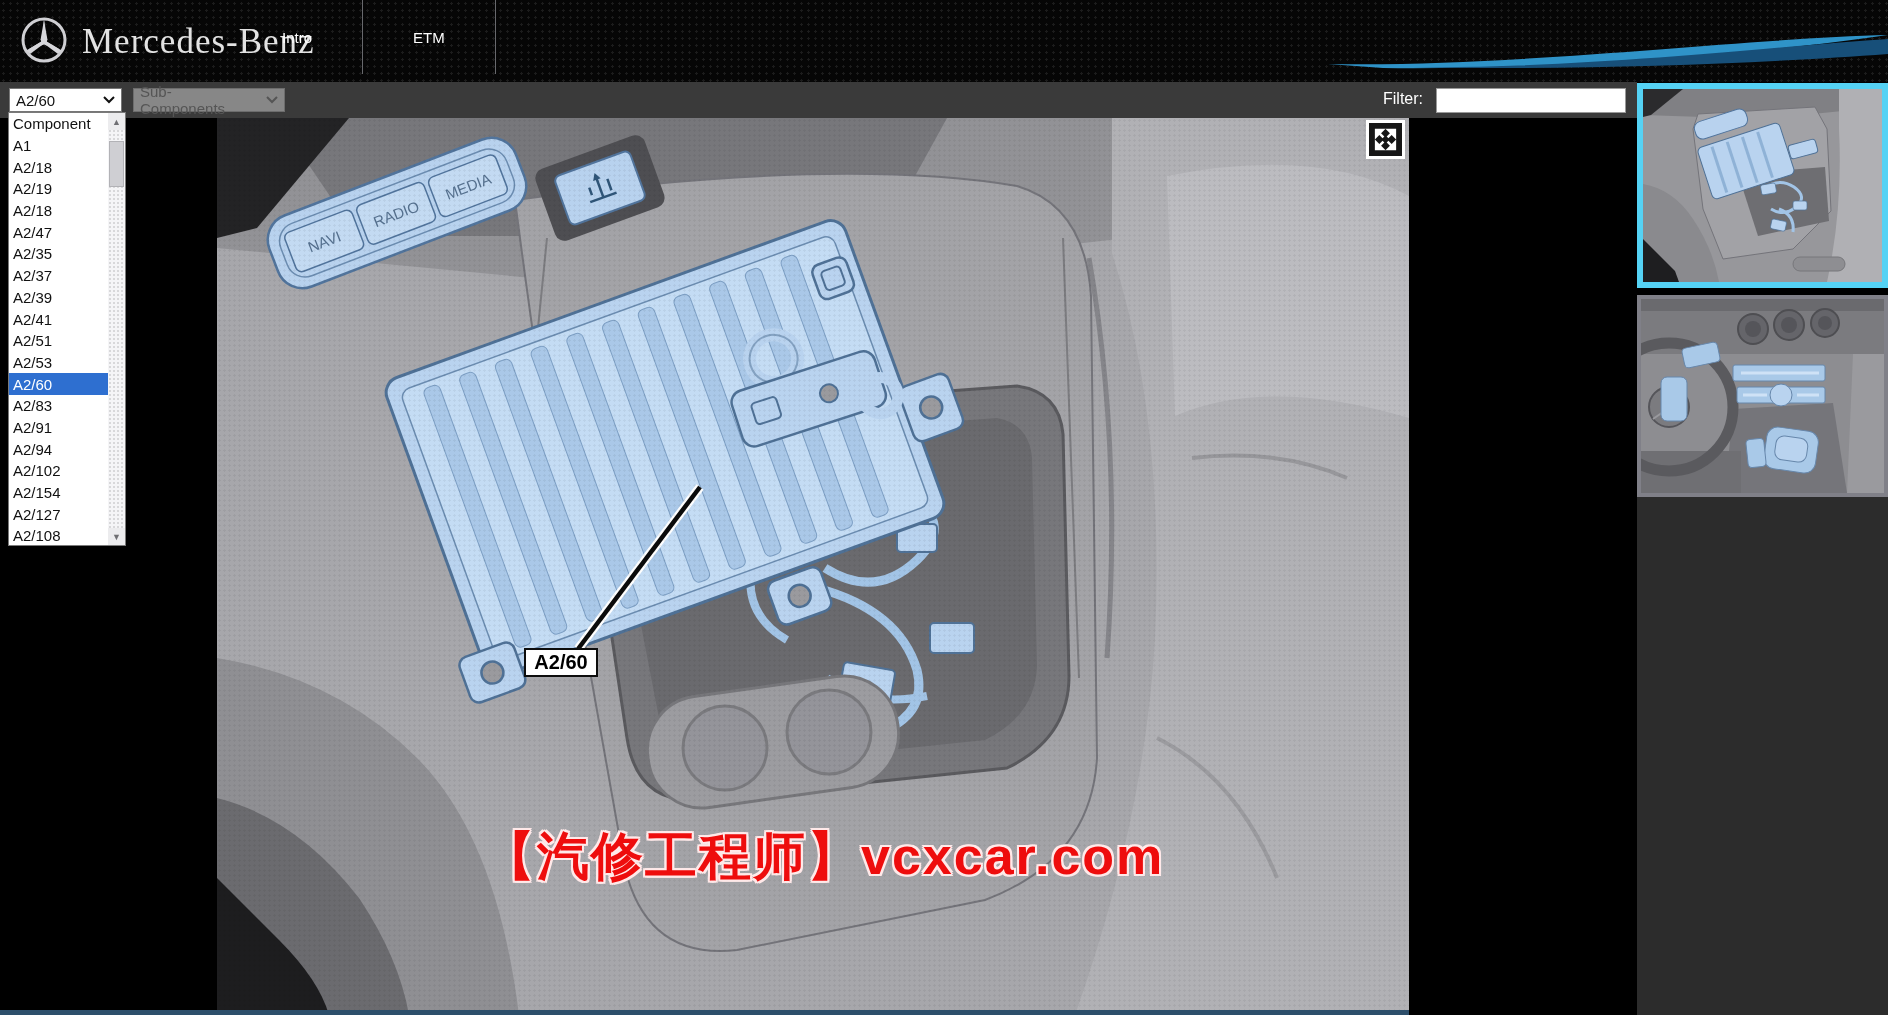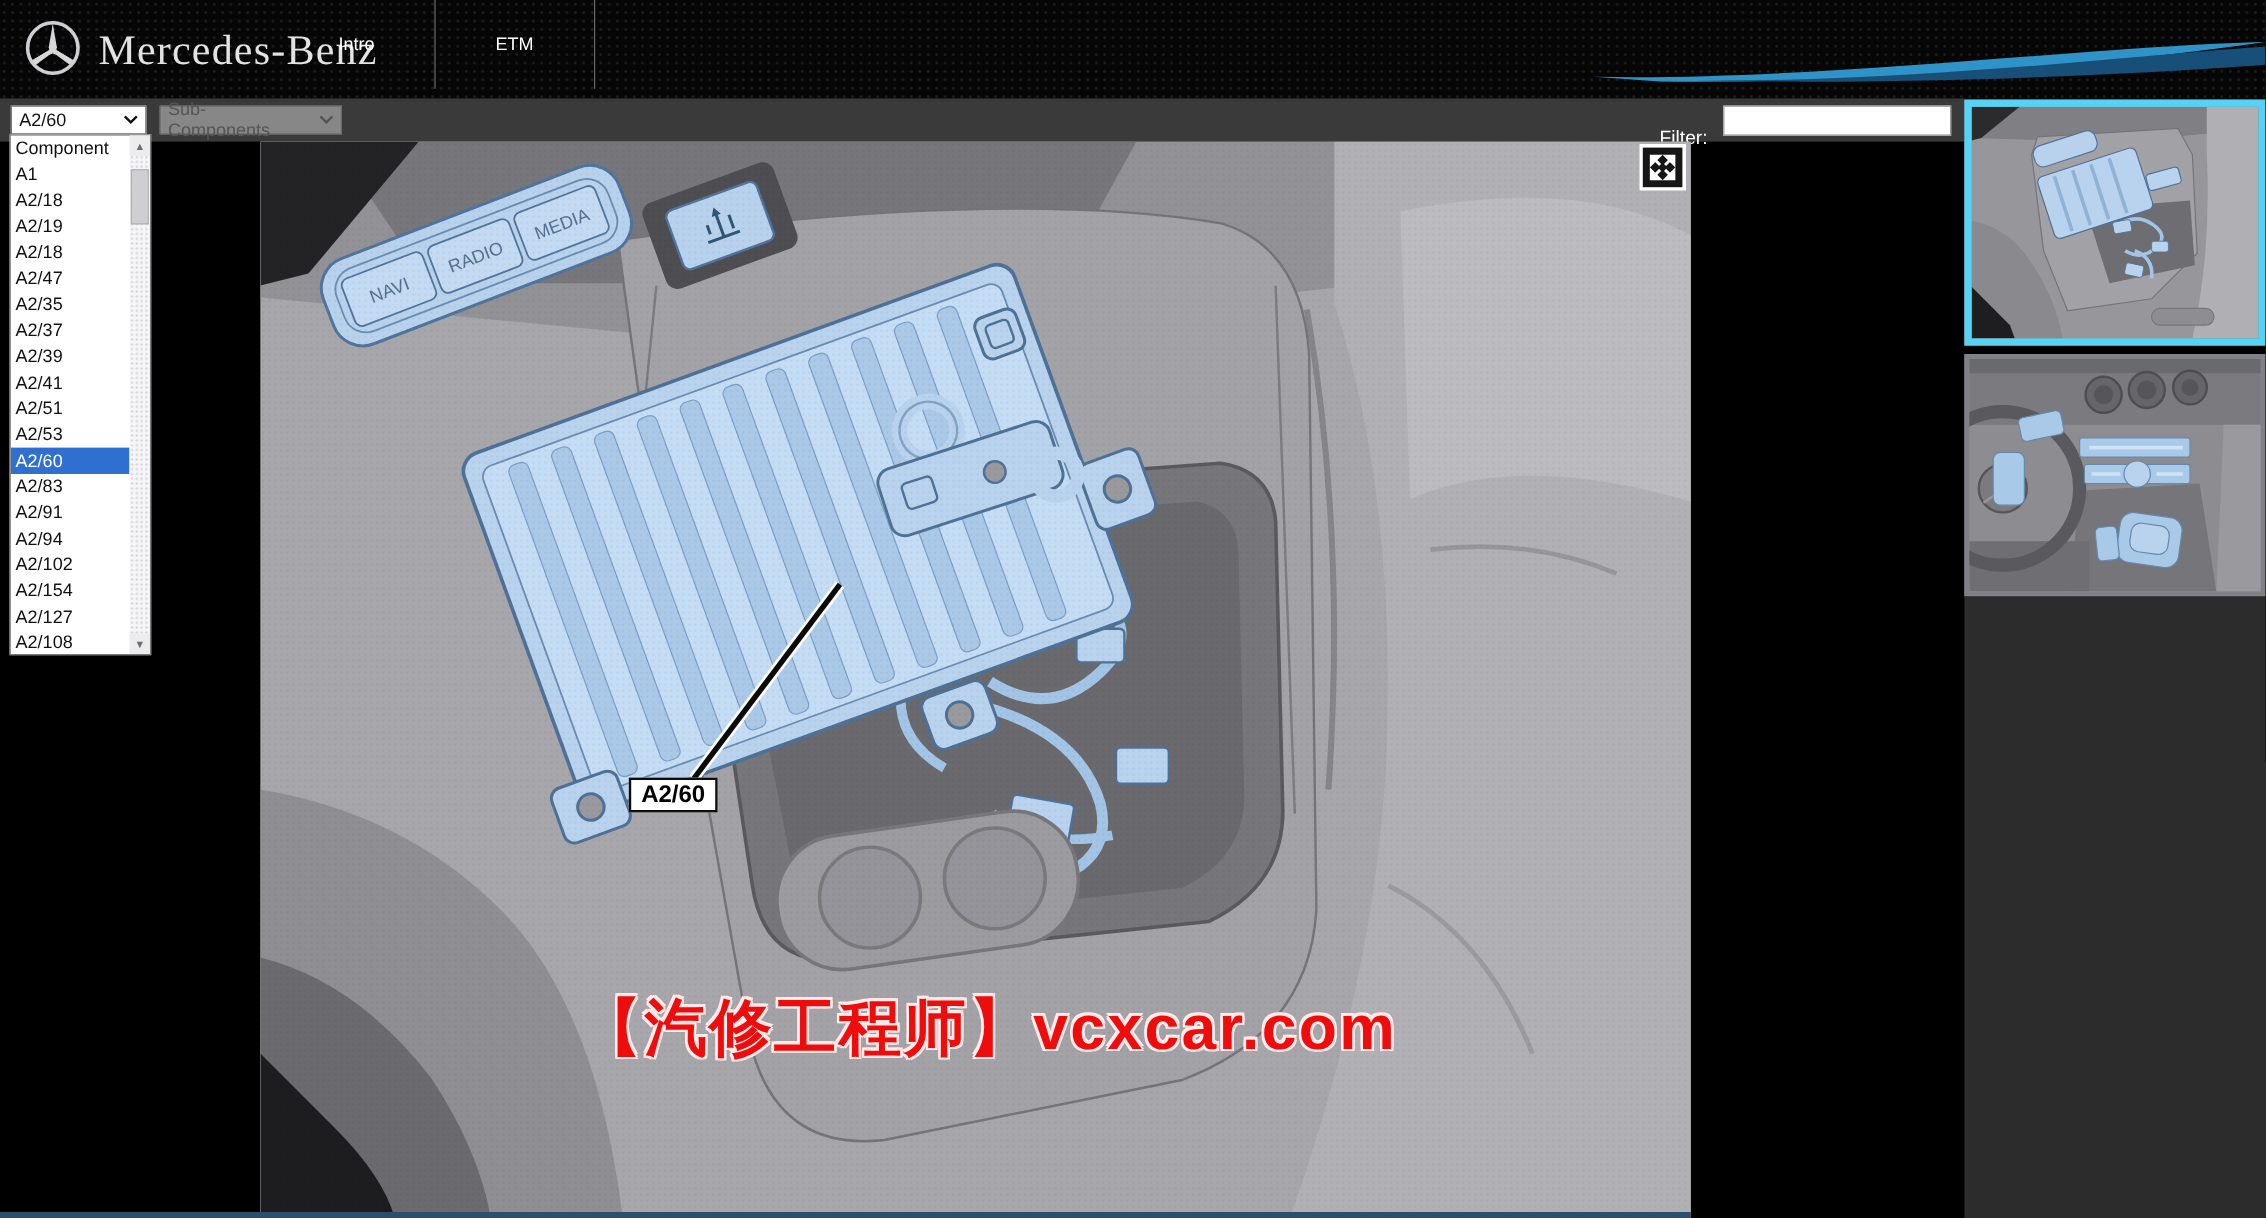--- a/index.html
+++ b/index.html
@@ -21,21 +21,21 @@
     font-family:"Liberation Serif",serif;font-size:28px;white-space:nowrap;}
   .swoosh{position:absolute;right:0;top:30px;}
 
   
   .toolbar{position:absolute;left:0;top:82px;width:1637px;height:36px;background:#3a3a3a;}
   .select{position:absolute;top:6px;height:24px;box-sizing:border-box;border:1px solid #767676;
     background:#fff;color:#111;font-size:15px;display:flex;align-items:center;
     padding:0 6px;justify-content:space-between;cursor:pointer;}
   .select .chev{margin-left:8px;display:flex;}
   .select.disabled{background:#878787;border-color:#6d6d6d;color:#555;cursor:default;gap:32px;}
-  .filter-label{position:absolute;left:1383px;top:25px;color:#fff;font-size:16px;}
+  .filter-label{position:absolute;left:1383px;top:8px;color:#fff;font-size:16px;}
   .filter-input{position:absolute;left:1436px;top:6px;width:180px;height:23px;border:1px solid #999;
     background:#fff;font-size:14px;padding:0 4px;box-sizing:content-box;}
 
   
   .listbox{position:absolute;left:8px;top:112px;width:118px;height:434px;background:#fff;
     border:1px solid #7a7a7a;box-sizing:border-box;z-index:30;}
   .list-items{position:absolute;left:0;top:0;right:17px;bottom:0;overflow:hidden;}
   .list-item{height:21.7px;display:flex;align-items:center;padding-left:4px;
     font-size:15px;color:#111;white-space:nowrap;cursor:pointer;}
   .list-item.selected{background:#2e6fd0;color:#fff;}

